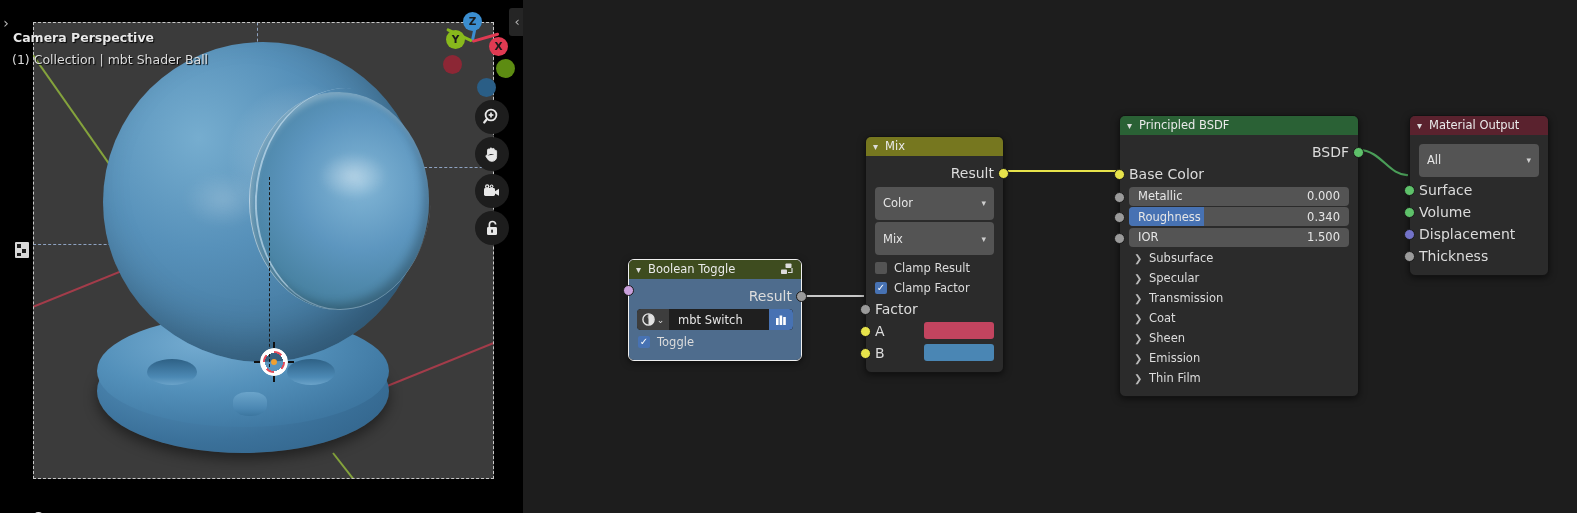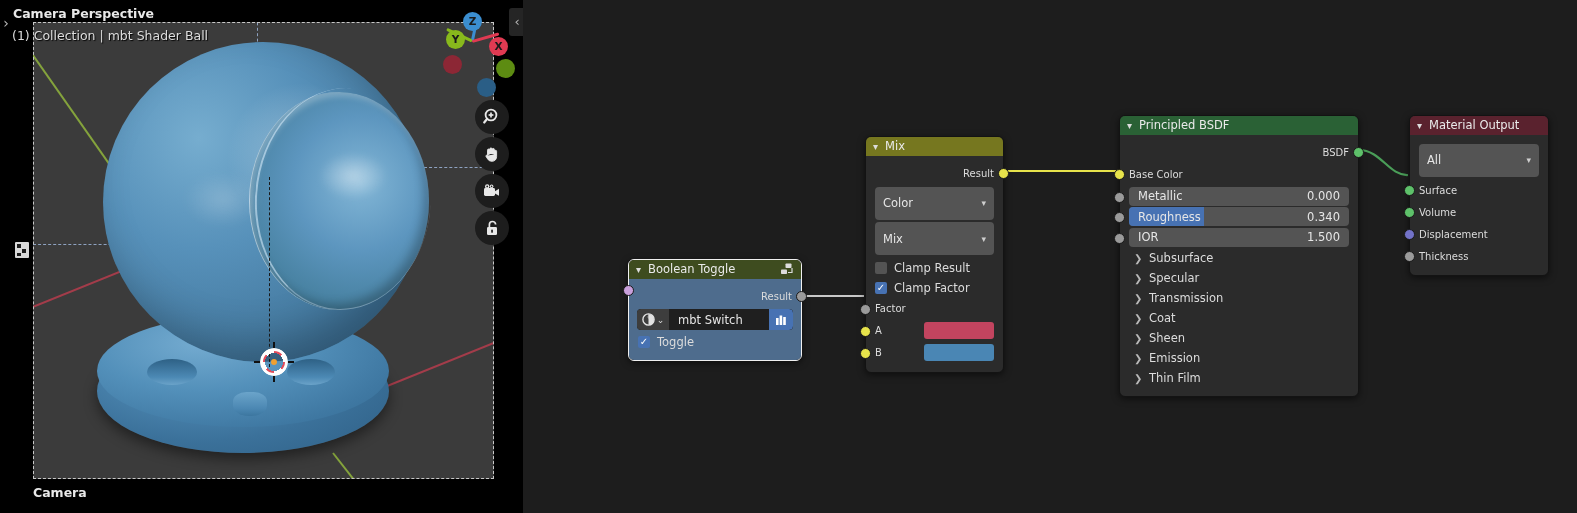--- a/index.html
+++ b/index.html
@@ -135,21 +135,21 @@
   .cursor3d .dot { position:absolute; left:17px; top:17px; width:6px; height:6px; border-radius:50%; background:#f0a030; }
   .cursor3d .t { position:absolute; background:#111; }
   .cursor3d .t1 { left:0; top:19px; width:9px; height:2px; }
   .cursor3d .t2 { left:31px; top:19px; width:9px; height:2px; }
   .cursor3d .t3 { left:19px; top:0; width:2px; height:9px; }
   .cursor3d .t4 { left:19px; top:31px; width:2px; height:9px; }
 
   
   .vp-text {
     position: absolute; color: #e8e8e8; font-size: 12.5px; font-weight: bold;
-    text-shadow: 1px 1px 1px rgba(0,0,0,0.95); white-space: nowrap;
+    text-shadow: 1px 1px 1px rgba(0,0,0,0.95); white-space: nowrap; margin-top: 24px;
   }
   #vp-header-title { left: 13px; top: 6px; }
   #vp-subtitle { left: 12px; top: 28px; font-weight: normal; font-size: 12.5px; color:#dcdcdc;}
   #vp-footer { left: 33px; top: 485px; }
   #vp-collapse {
     position: absolute; left: 0px; top: 12px; width: 12px; height: 22px;
     color:#b9b9b9; font-size: 14px; line-height: 22px; text-align:center; cursor:pointer;
   }
   #sidebar-collapse {
     position:absolute; left:509px; top:8px; width:16px; height:28px;
@@ -207,21 +207,21 @@
   }
   .sock.left  { left: -6px; }
   .sock.right { right: -6px; }
   .sock-yellow { background:#e7e34b; }
   .sock-grey   { background:#9a9a9a; }
   .sock-green  { background:#5ec16a; }
   .sock-purple { background:#7272c8; }
   .sock-lilac  { background:#c9a0dc; }
 
   .row { position: relative; height: 22px; display:flex; align-items:center; padding: 0 9px; }
-  .row-label { font-size: 10px; color:#dcdcdc; }
+  .row-label { font-size: 14px; color:#dcdcdc; }
   .row-label.right { margin-left:auto; }
 
   .prop {
     height: 19px; margin: 1.5px 9px; border-radius: 4px;
     background: #545454; display:flex; align-items:center;
     padding: 0 9px; font-size: 11.5px; color:#e6e6e6; position:relative; overflow:hidden;
   }
   .prop .pname { position:relative; z-index:2; }
   .prop .pval  { margin-left:auto; position:relative; z-index:2;text-align:right; }
   .prop .fill {

